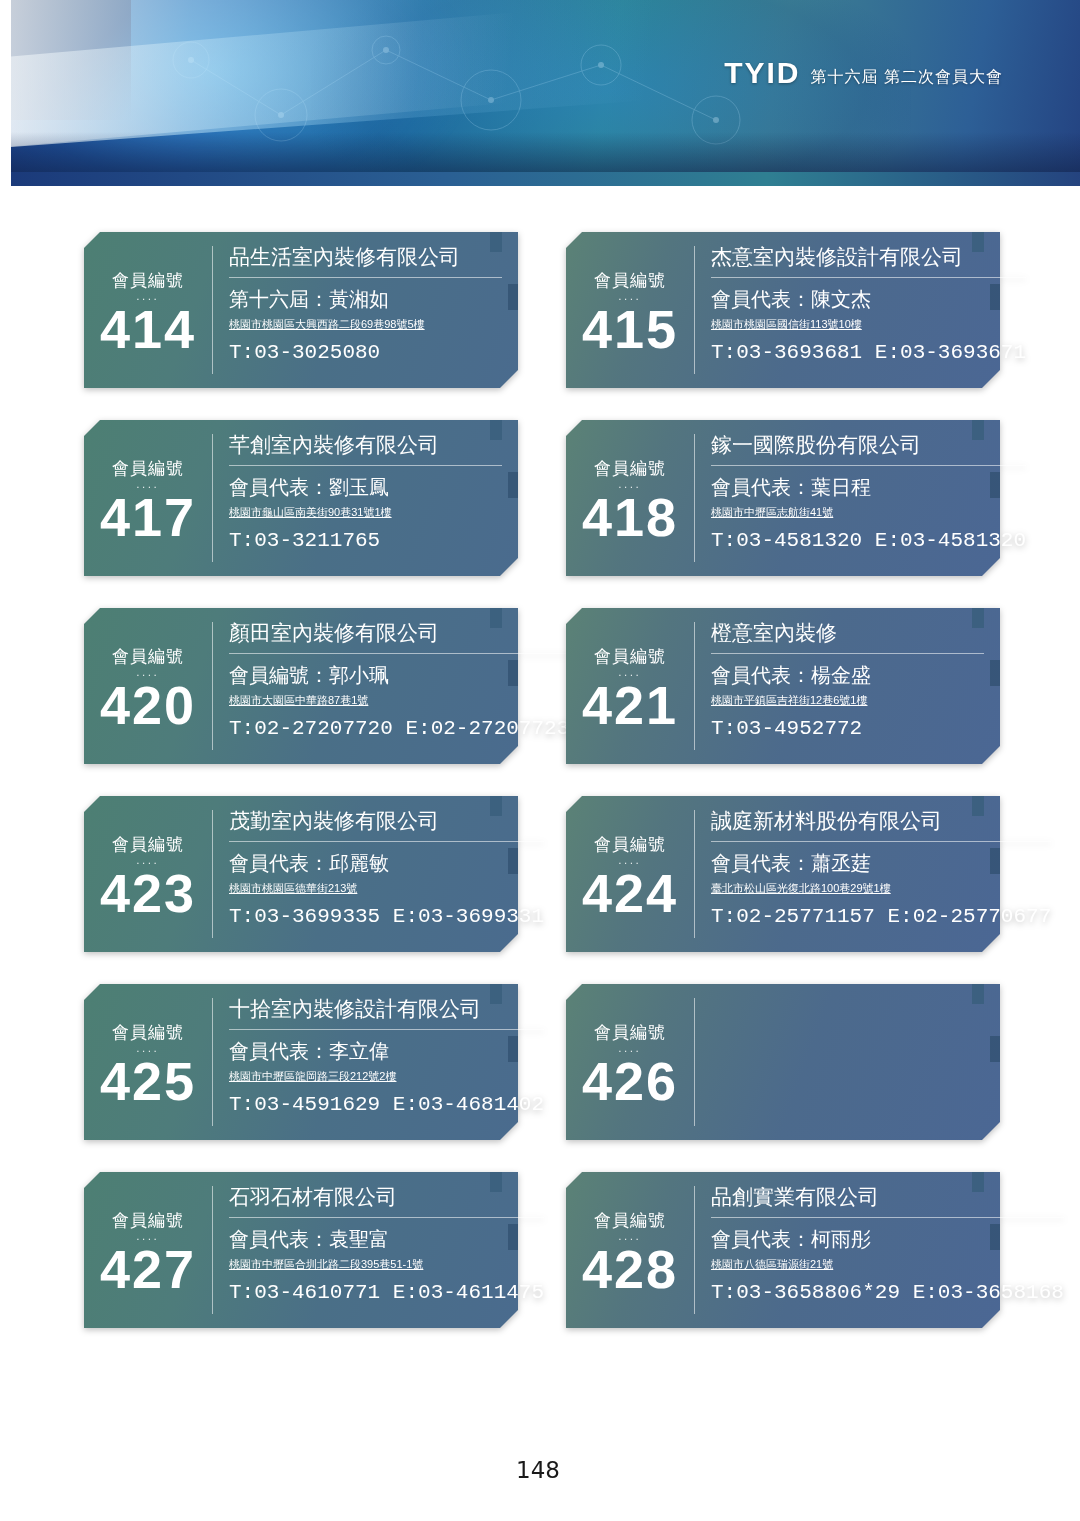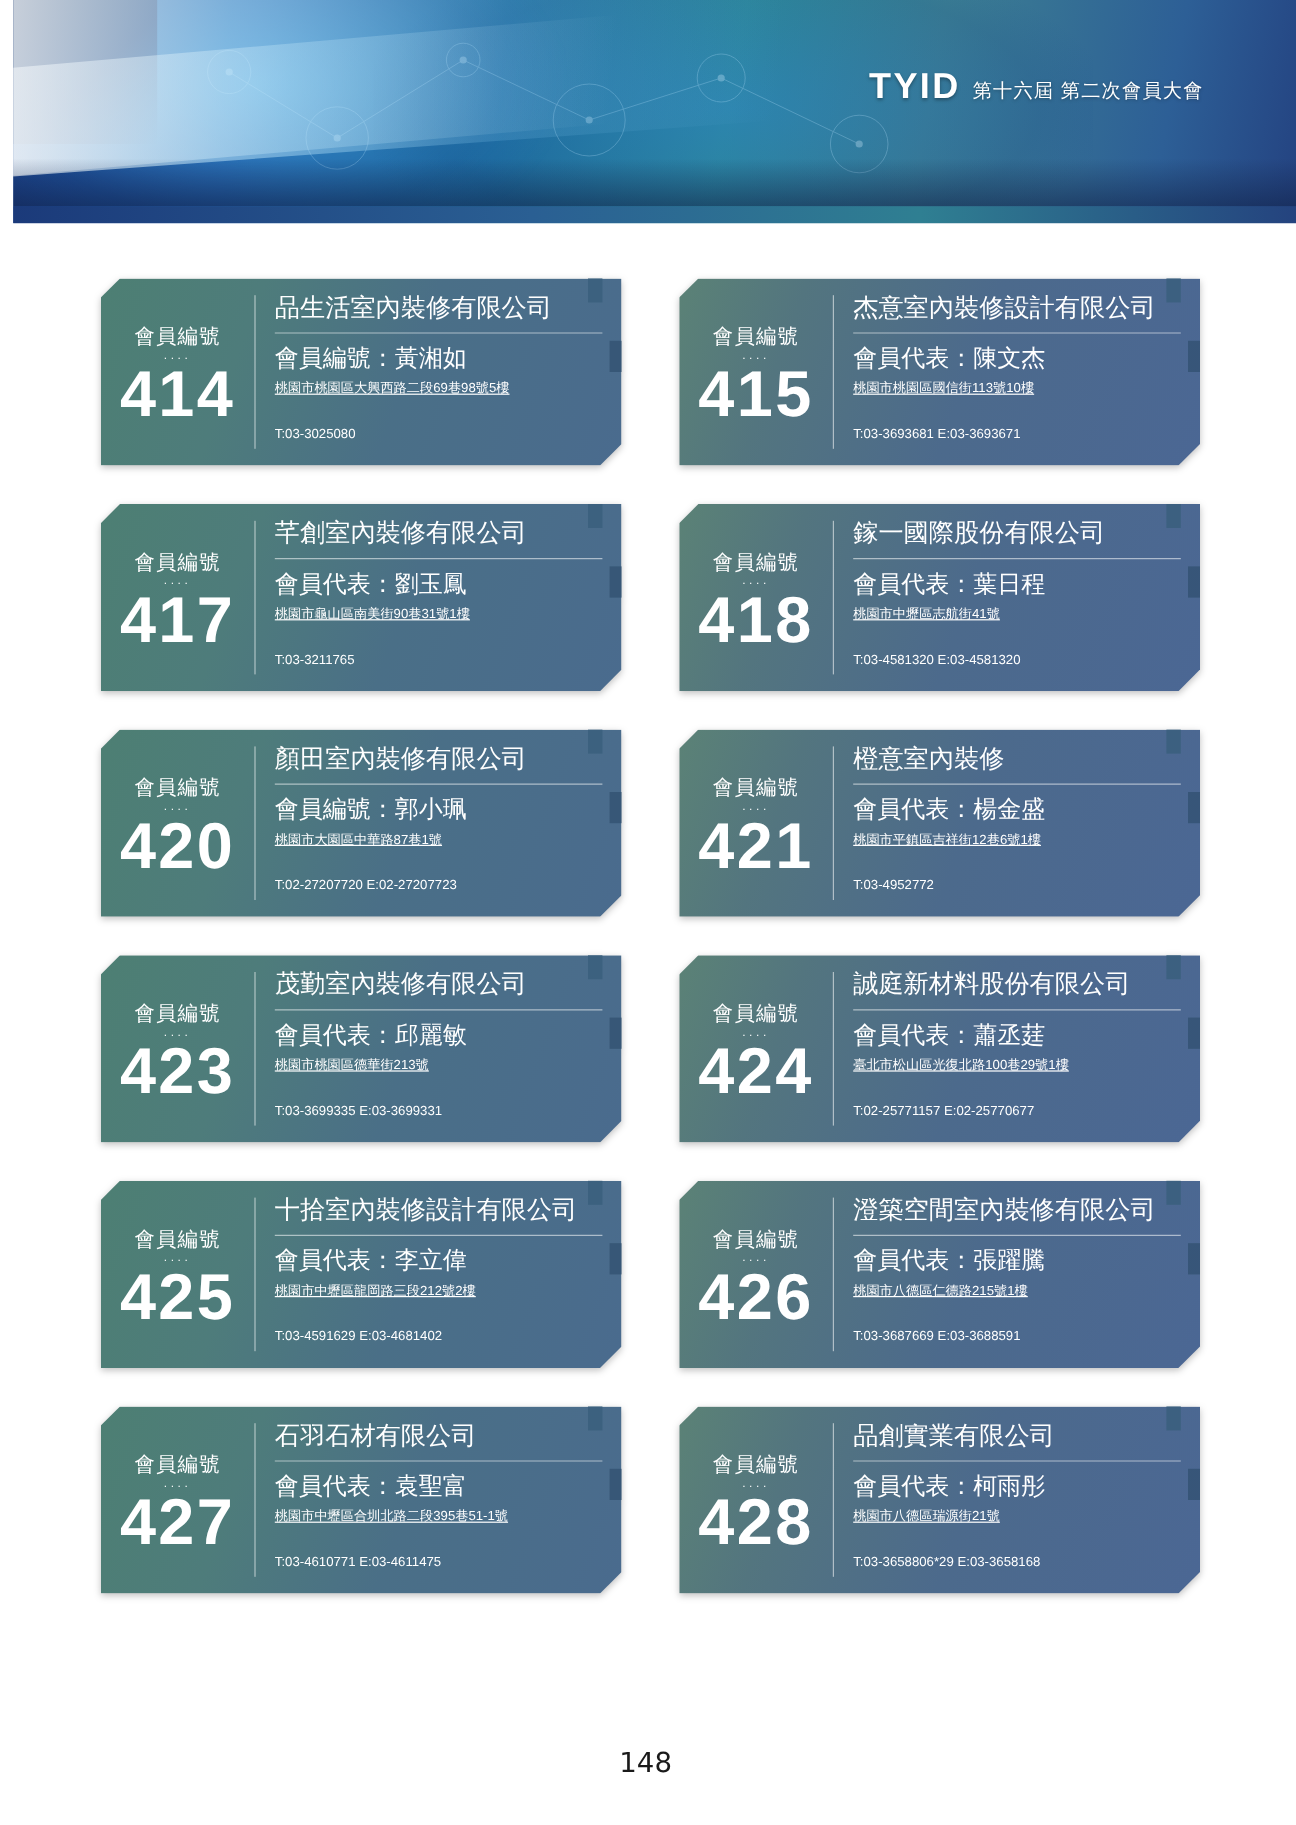--- a/index.html
+++ b/index.html
@@ -211,24 +211,25 @@
     white-space: nowrap;
   }
   .card .addr {
     font-size: 11px;
     line-height: 1.25;
     margin-top: 7px;
     white-space: nowrap;
     text-decoration: underline;
   }
   .card .tel {
-    font-size: 11px;
+    font-size: 21px;
     line-height: 1.2;
-    margin-top: 24px;
+    margin-top: 8px;
     white-space: nowrap;
+    font-family: Liberation Mono, monospace;
   }
 
   
   .pagenum {
     position: absolute;
     left: 0; right: 4px;
     bottom: 38px;
     text-align: center;
     font-size: 23px;
     color: #1a1a1a;
@@ -284,21 +285,21 @@
     <div class="tab-right"></div>
     <div class="inner">
       <div class="idcol">
         <div class="idlabel">會員編號</div>
         <div class="iddots">....</div>
         <div class="idnum">414</div>
       </div>
       <div class="divider"></div>
       <div class="info">
         <div class="company">品生活室內裝修有限公司</div>
-        <div class="rep">會員編號：黃湘如</div>
+        <div class="rep">第十六屆：黃湘如</div>
         <div class="addr">桃園市桃園區大興西路二段69巷98號5樓</div>
         <div class="tel">T:03-3025080</div>
       </div>
     </div>
   </div>
 
   <div class="card t-blue">
     <div class="shape"></div>
     <div class="tab-top"></div>
     <div class="tab-right"></div>
@@ -462,26 +463,20 @@
     <div class="shape"></div>
     <div class="tab-top"></div>
     <div class="tab-right"></div>
     <div class="inner">
       <div class="idcol">
         <div class="idlabel">會員編號</div>
         <div class="iddots">....</div>
         <div class="idnum">426</div>
       </div>
       <div class="divider"></div>
-      <div class="info">
-        <div class="company">澄築空間室內裝修有限公司</div>
-        <div class="rep">會員代表：張躍騰</div>
-        <div class="addr">桃園市八德區仁德路215號1樓</div>
-        <div class="tel">T:03-3687669  E:03-3688591</div>
-      </div>
     </div>
   </div>
 
   <div class="card t-green">
     <div class="shape"></div>
     <div class="tab-top"></div>
     <div class="tab-right"></div>
     <div class="inner">
       <div class="idcol">
         <div class="idlabel">會員編號</div>

